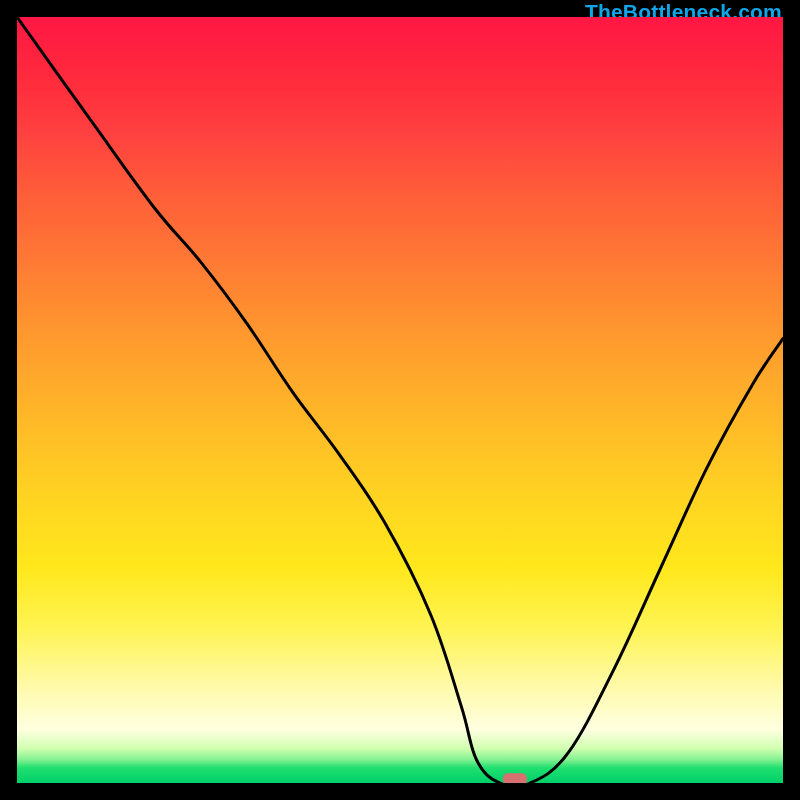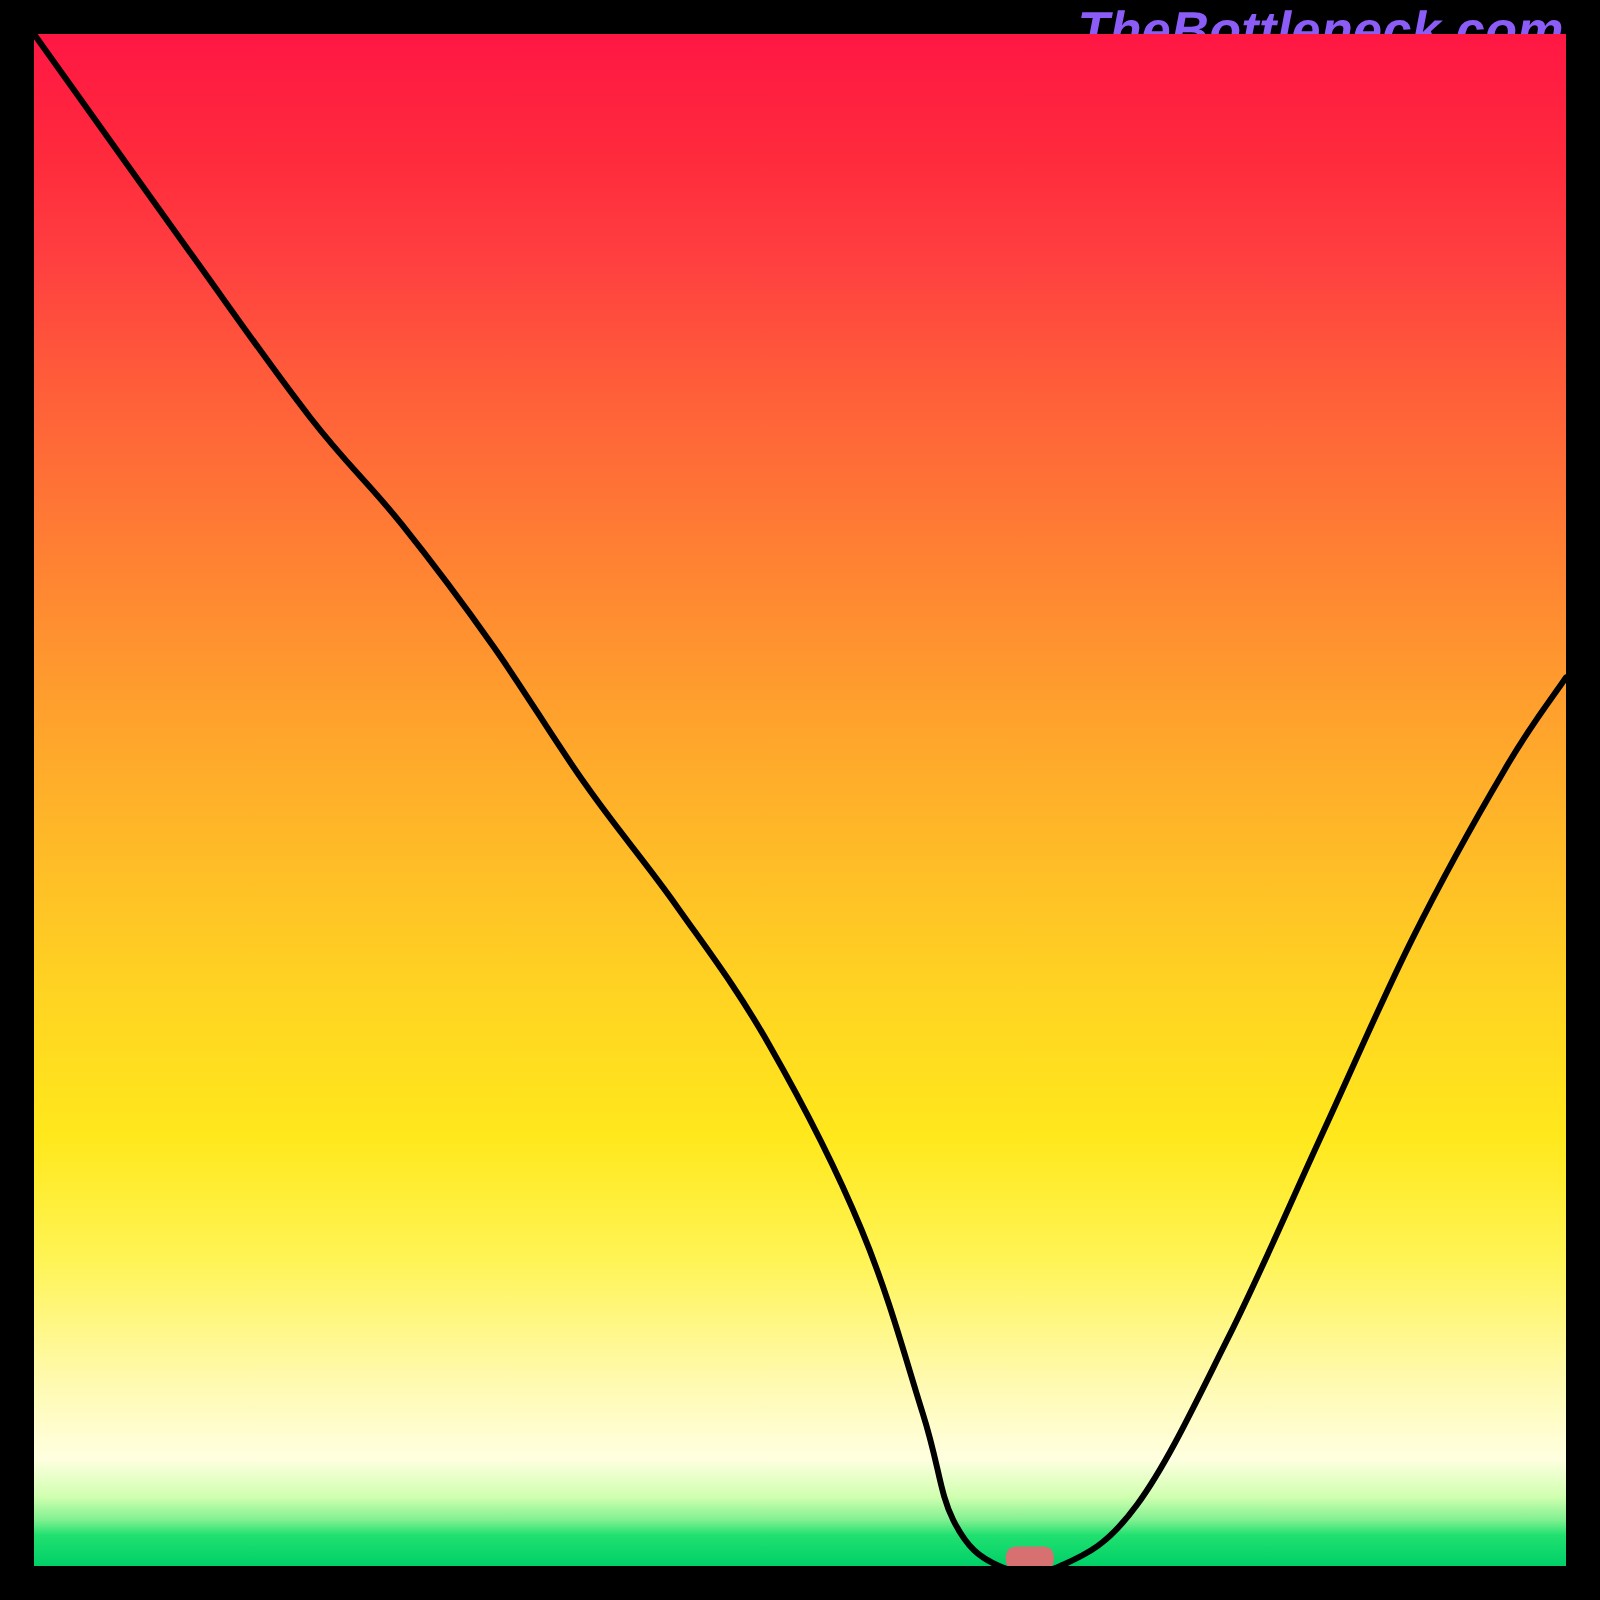--- a/index.html
+++ b/index.html
@@ -39,26 +39,25 @@
       #80f090 97%,
       #20e070 98%,
       #00d068 100%
     );
   }
   .watermark {
     position: absolute;
     top: 0;
     right: 18px;
     font-family: Arial, sans-serif;
-    font-size: 26px;
+    font-size: 21px;
     font-weight: bold;
-    color: #8b5cf6;
+    color: #0ea5e9;
     letter-spacing: 0.2px;
     user-select: none;
-    font-style: italic;
   }
   svg.curve {
     position: absolute;
     left: 0;
     top: 0;
     width: 766px;
     height: 766px;
   }
   .marker {
     fill: #d77070;

